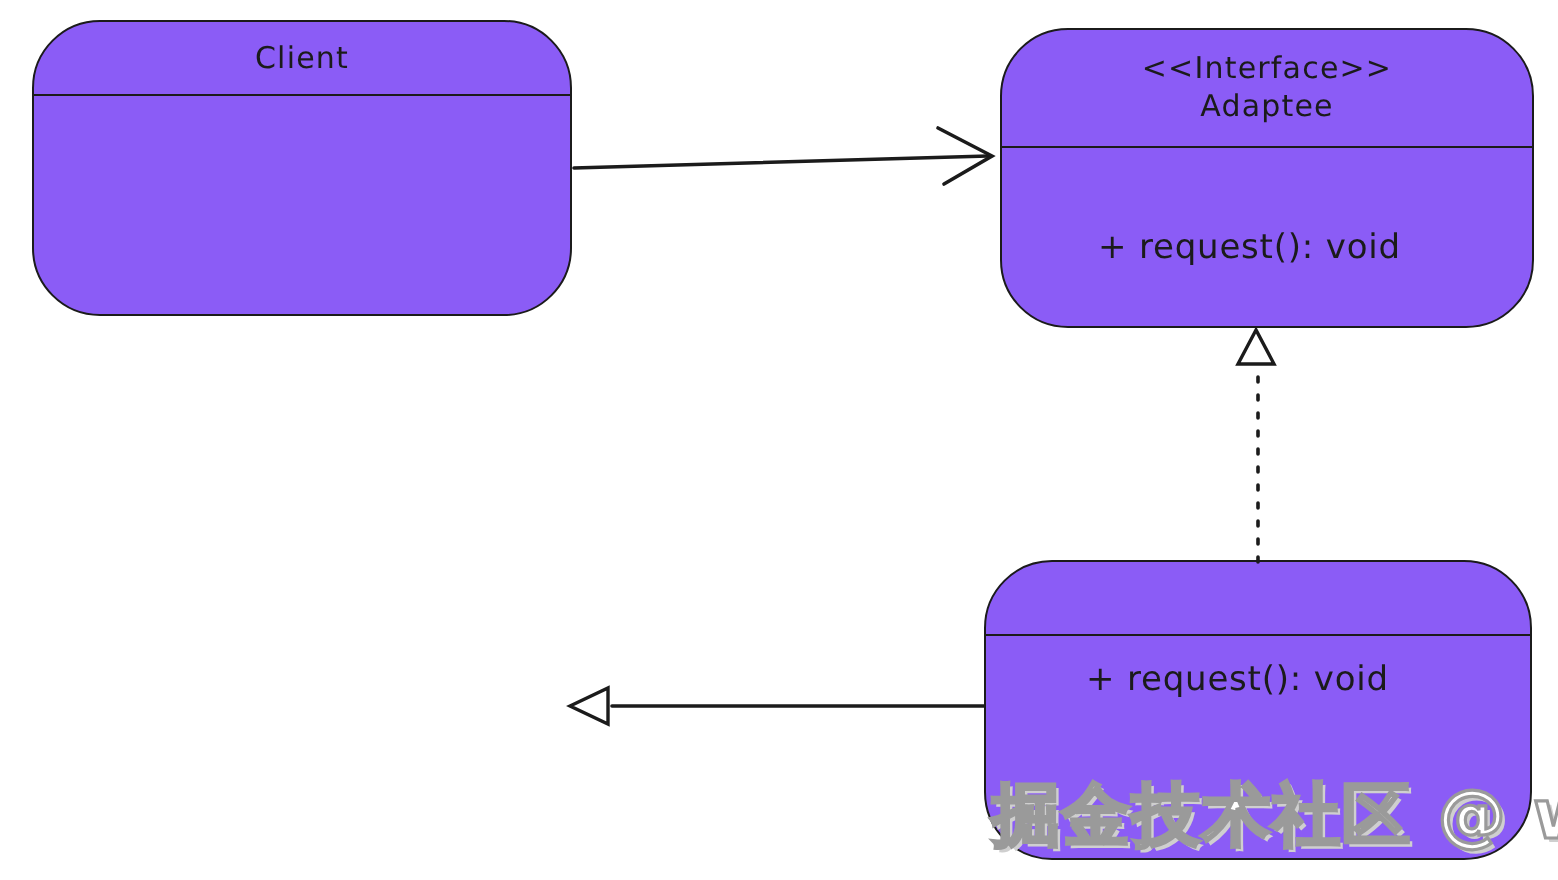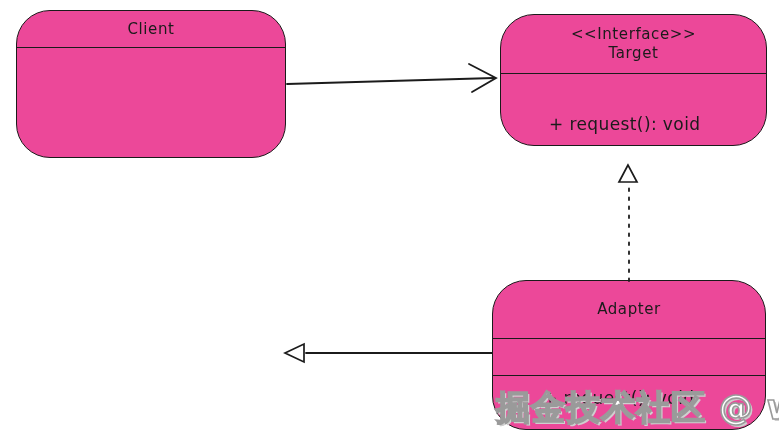--- a/index.html
+++ b/index.html
@@ -12,40 +12,40 @@
     color: #1b1b1b;
   }
   .stage { position: absolute; inset: 0; }
 
   
   .uml-box {
     position: absolute;
     box-sizing: border-box;
     border: 1.8px solid #1b1b1b;
     border-radius: 34px;
-    background: #ec4899;
+    background: #8b5cf6;
     overflow: hidden;
   }
   .comp { box-sizing: border-box; width: 100%; }
   .comp.sep { border-bottom: 1.7px solid #1b1b1b; }
   .title-comp {
     display: flex; flex-direction: column;
     align-items: center; justify-content: center;
     font-size: 15px; letter-spacing: 0.6px;
     line-height: 19px;
   }
   .method-text {
     font-size: 17px; letter-spacing: 0.4px;
     white-space: nowrap;
   }
 
   #box-client  { left: 16px;  top: 10px;  width: 270px; height: 148px; }
   #box-client  .title-comp { height: 37px; }
 
-  #box-target  { left: 500px; top: 14px;  width: 267px; height: 132px; }
+  #box-target  { left: 500px; top: 14px;  width: 267px; height: 150px; }
   #box-target  .title-comp { height: 59px; }
   #box-target  .method-comp { padding: 40px 0 0 48px; }
 
   #box-adaptee { left: 12px;  top: 278px; width: 271px; height: 150px; }
   #box-adaptee .title-comp  { height: 59px; }
   #box-adaptee .attrs-comp  { height: 38px; }
   #box-adaptee .method-comp { padding-top: 14px; text-align: center; }
 
   #box-adapter { left: 492px; top: 280px; width: 274px; height: 150px; }
   #box-adapter .title-comp  { height: 58px; }
@@ -80,32 +80,29 @@
   <div class="uml-box" id="box-client">
     <div class="comp sep title-comp">
       <span>Client</span>
     </div>
     <div class="comp body-comp"></div>
   </div>
 
   <div class="uml-box" id="box-target">
     <div class="comp sep title-comp">
       <span>&lt;&lt;Interface&gt;&gt;</span>
-      <span>Target</span>
+      <span>Adaptee</span>
     </div>
     <div class="comp method-comp">
       <span class="method-text">+ request(): void</span>
     </div>
   </div>
 
 
   <div class="uml-box" id="box-adapter">
-    <div class="comp sep title-comp">
-      <span>Adapter</span>
-    </div>
     <div class="comp sep attrs-comp"></div>
     <div class="comp method-comp">
       <span class="method-text">+ request(): void</span>
     </div>
   </div>
 
   <svg class="overlay" width="779" height="440" viewBox="0 0 779 440">
 
     <g stroke="#1b1b1b" stroke-width="1.8" fill="none" stroke-linecap="round">
       <line x1="287" y1="84" x2="494" y2="78"></line>

